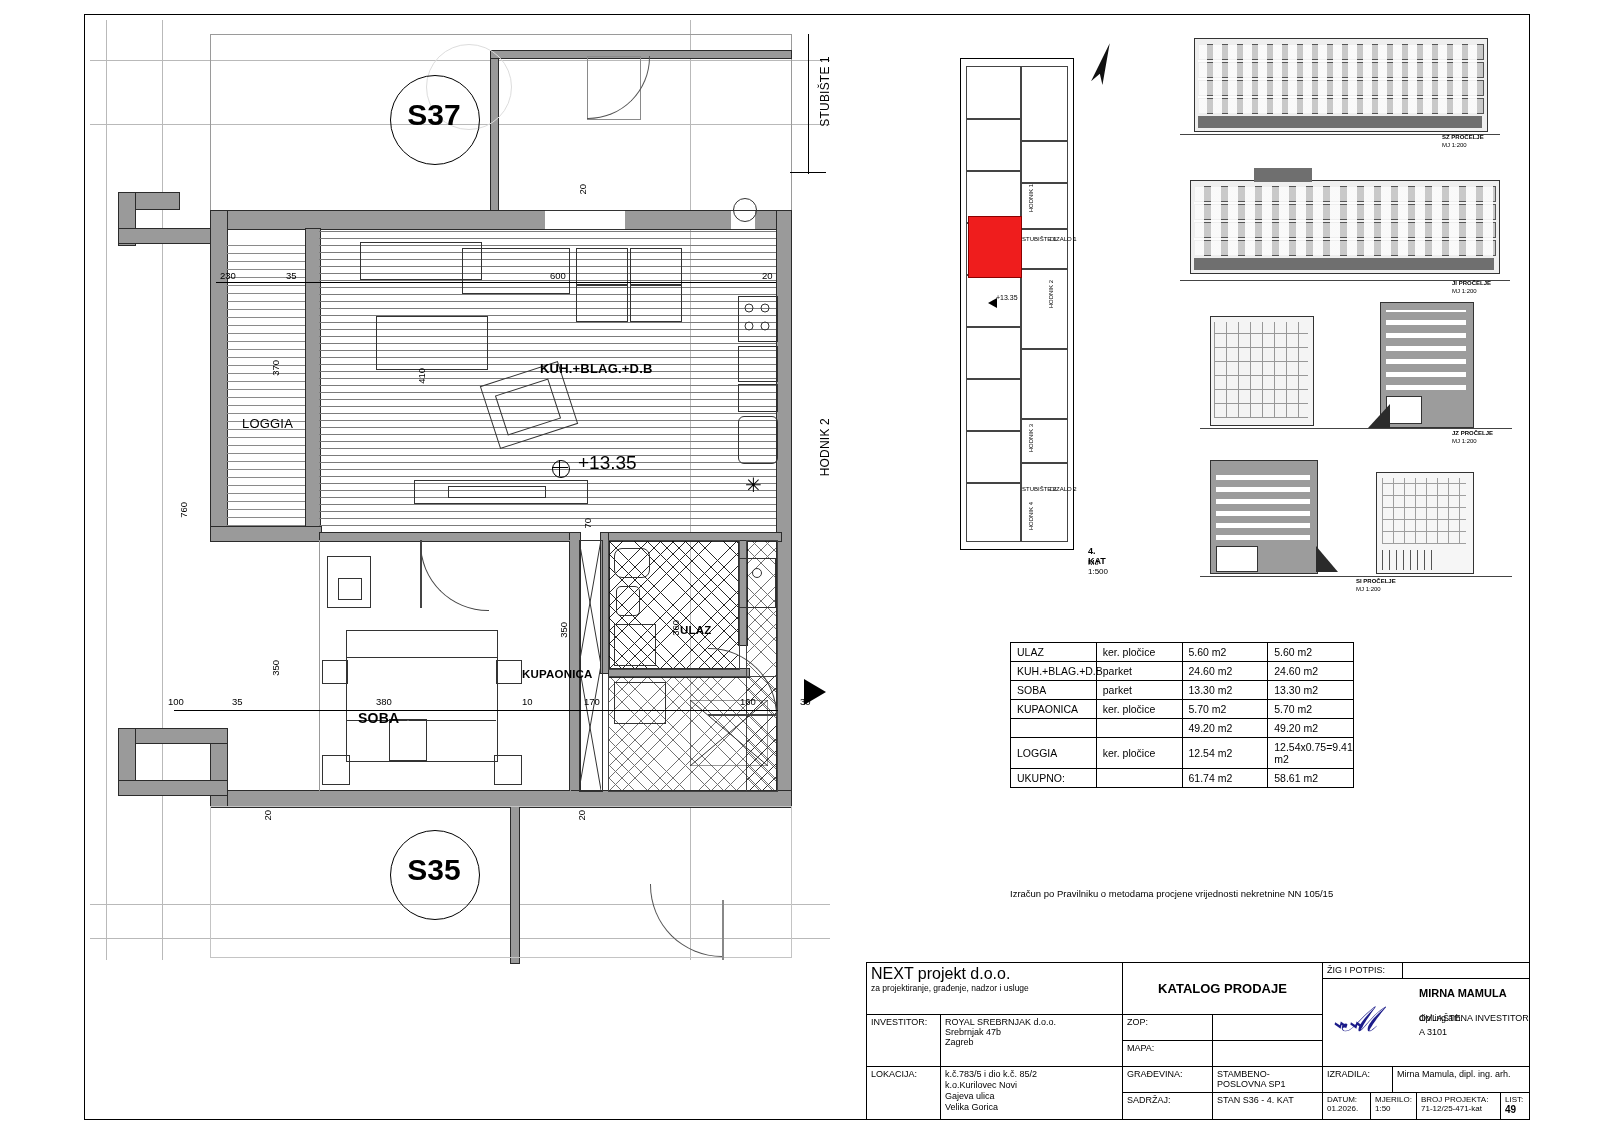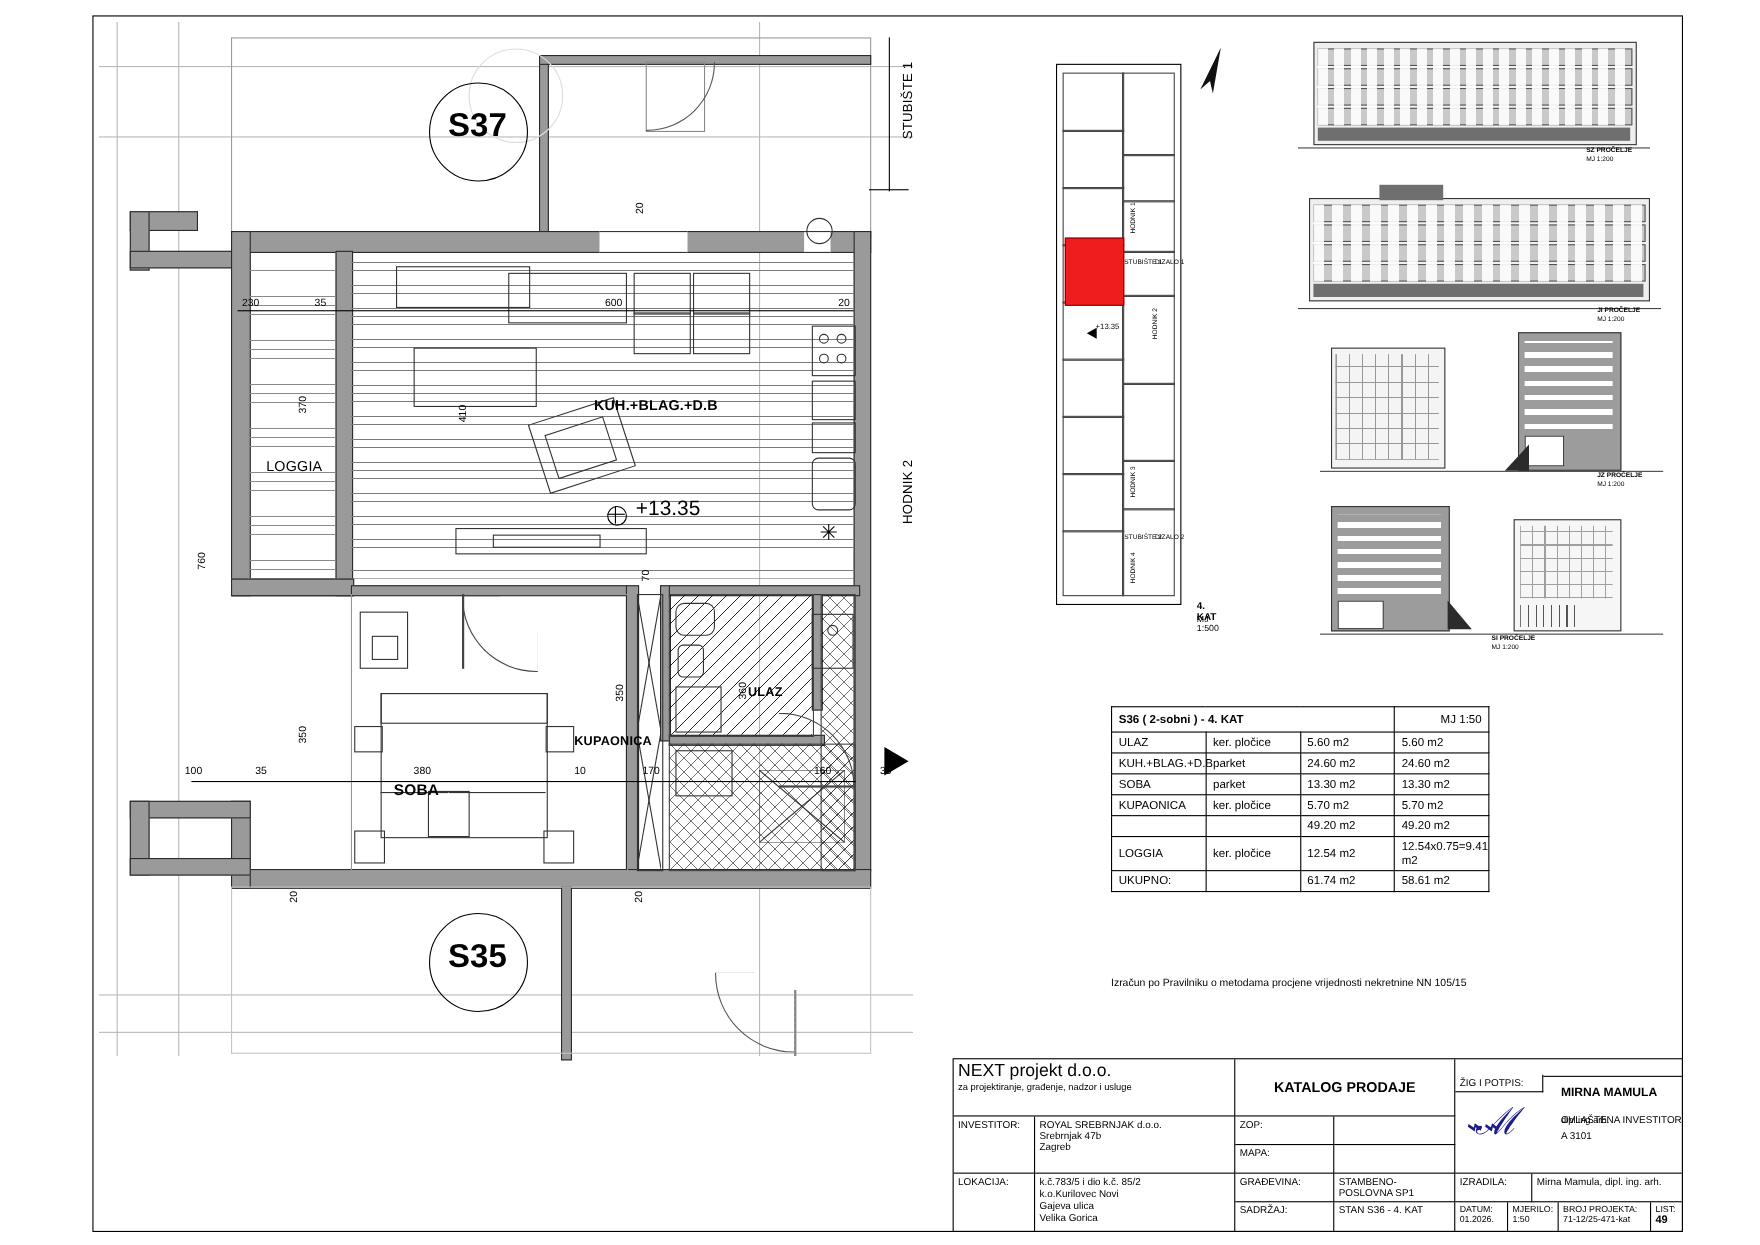--- a/index.html
+++ b/index.html
@@ -309,24 +309,20 @@
       <div class="abs" style="left:202px;top:100px;width:52px;height:20px;background-image:repeating-linear-gradient(90deg,#555 0 1px,transparent 1px 7px);"></div>
       <div class="abs" style="left:20px;top:126px;width:312px;height:1px;background:#444;"></div>
       <div class="abs tiny" style="left:176px;top:128px;font-weight:bold;">SI PROČELJE</div>
       <div class="abs tiny" style="left:176px;top:136px;">MJ 1:200</div>
     </div>
   </div>
 
   <div class="abs" style="left:1010px;top:642px;width:520px;height:270px;">
     <table class="spec" style="width:344px;table-layout:fixed;">
       <tbody>
-          <tr>
-        <td colspan="3" style="font-weight:bold;padding:5px 6px;">S36 ( 2-sobni ) - 4. KAT</td>
-        <td style="text-align:right;">MJ 1:50</td>
-      </tr>
       <tr>
         <td>ULAZ</td>
         <td>ker. pločice</td>
         <td>5.60 m2</td>
         <td>5.60 m2</td>
       </tr>
       <tr>
         <td>KUH.+BLAG.+D.B</td>
         <td>parket</td>
         <td>24.60 m2</td>
@@ -386,21 +382,21 @@
     <div class="tb-cell" style="left:256px;top:0;width:200px;height:52px;font-size:13px;font-weight:bold;display:flex;align-items:center;justify-content:center;">KATALOG PRODAJE</div>
     <div class="tb-cell" style="left:256px;top:52px;width:90px;height:26px;">ZOP:</div>
     <div class="tb-cell" style="left:346px;top:52px;width:110px;height:26px;"></div>
     <div class="tb-cell" style="left:256px;top:78px;width:90px;height:26px;">MAPA:</div>
     <div class="tb-cell" style="left:346px;top:78px;width:110px;height:26px;"></div>
     <div class="tb-cell" style="left:256px;top:104px;width:90px;height:26px;">GRAĐEVINA:</div>
     <div class="tb-cell" style="left:346px;top:104px;width:110px;height:26px;">STAMBENO-POSLOVNA SP1</div>
     <div class="tb-cell" style="left:256px;top:130px;width:90px;height:26px;border-bottom:none;">SADRŽAJ:</div>
     <div class="tb-cell" style="left:346px;top:130px;width:110px;height:26px;border-bottom:none;">STAN S36 - 4. KAT</div>
 
-    <div class="tb-cell" style="left:456px;top:14px;width:80px;height:16px;">ŽIG I POTPIS:</div>
+    <div class="tb-cell" style="left:456px;top:0;width:80px;height:16px;">ŽIG I POTPIS:</div>
     <div class="tb-cell" style="left:536px;top:0;width:126px;height:16px;border-right:none;"></div>
     <div class="tb-cell" style="left:456px;top:16px;width:206px;height:88px;border-right:none;">
       <div class="swirl" style="position:absolute;left:18px;top:16px;font-size:34px;color:#1b1b8a;">ℳ</div>
       <div class="swirl" style="position:absolute;left:8px;top:30px;font-size:26px;color:#1b1b8a;">⌁⌁</div>
       <div style="position:absolute;left:96px;top:8px;font-size:11px;font-weight:bold;">MIRNA MAMULA</div>
       <div style="position:absolute;left:96px;top:34px;font-size:8.5px;">dipl.ing.arh.</div>
       <div style="position:absolute;left:96px;top:34px;font-size:9px;">OVLAŠTENA INVESTITOR</div>
       <div style="position:absolute;left:96px;top:48px;font-size:9px;">A 3101</div>
     </div>
     <div class="tb-cell" style="left:456px;top:104px;width:70px;height:26px;">IZRADILA:</div>

